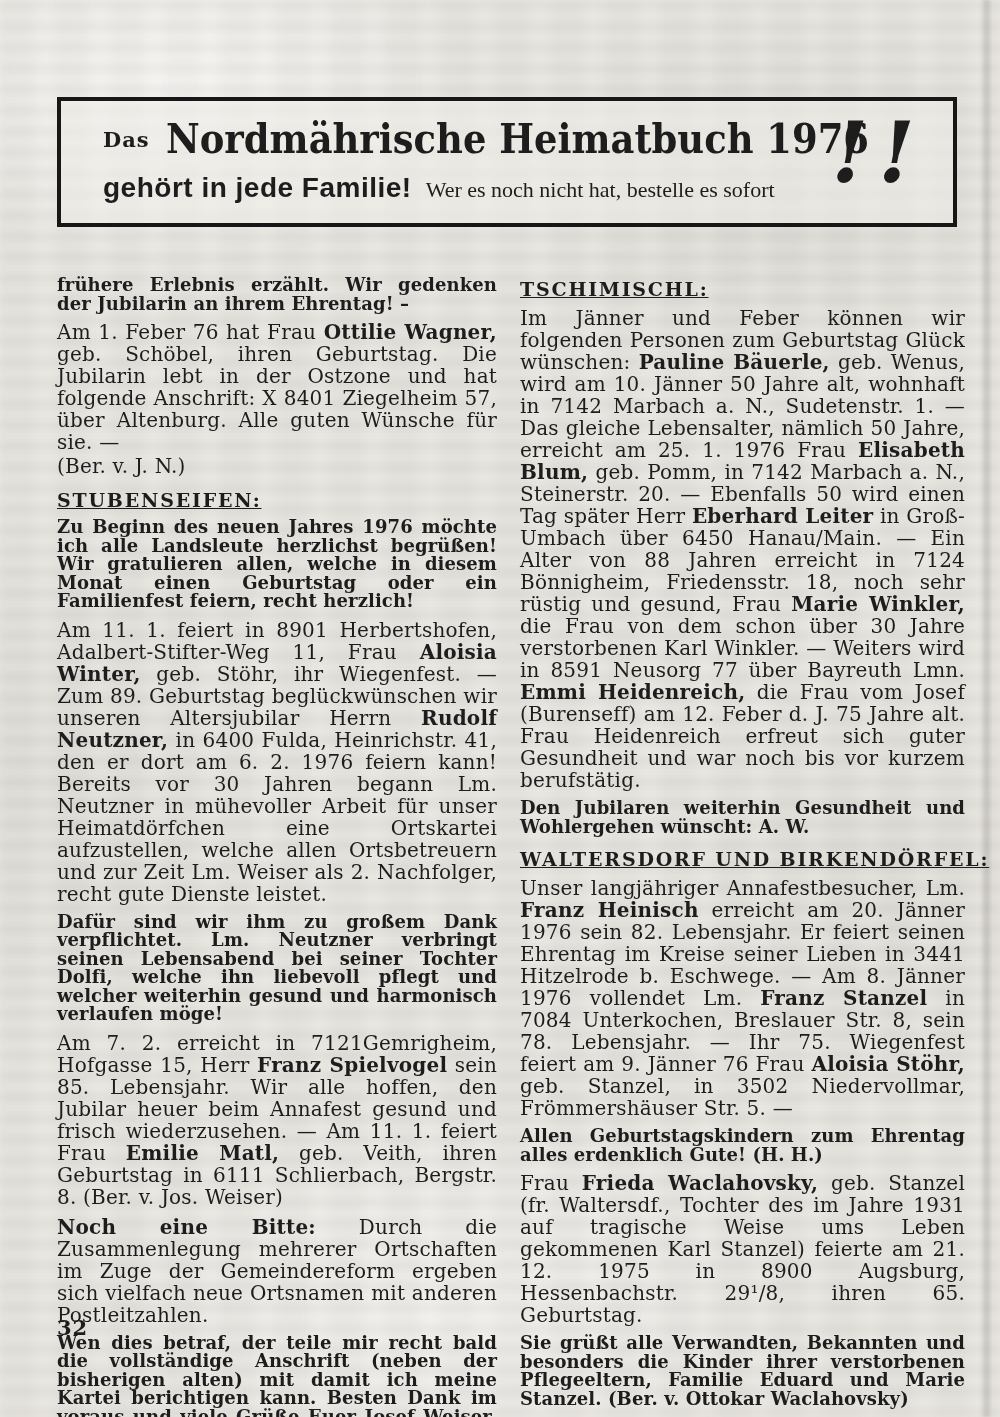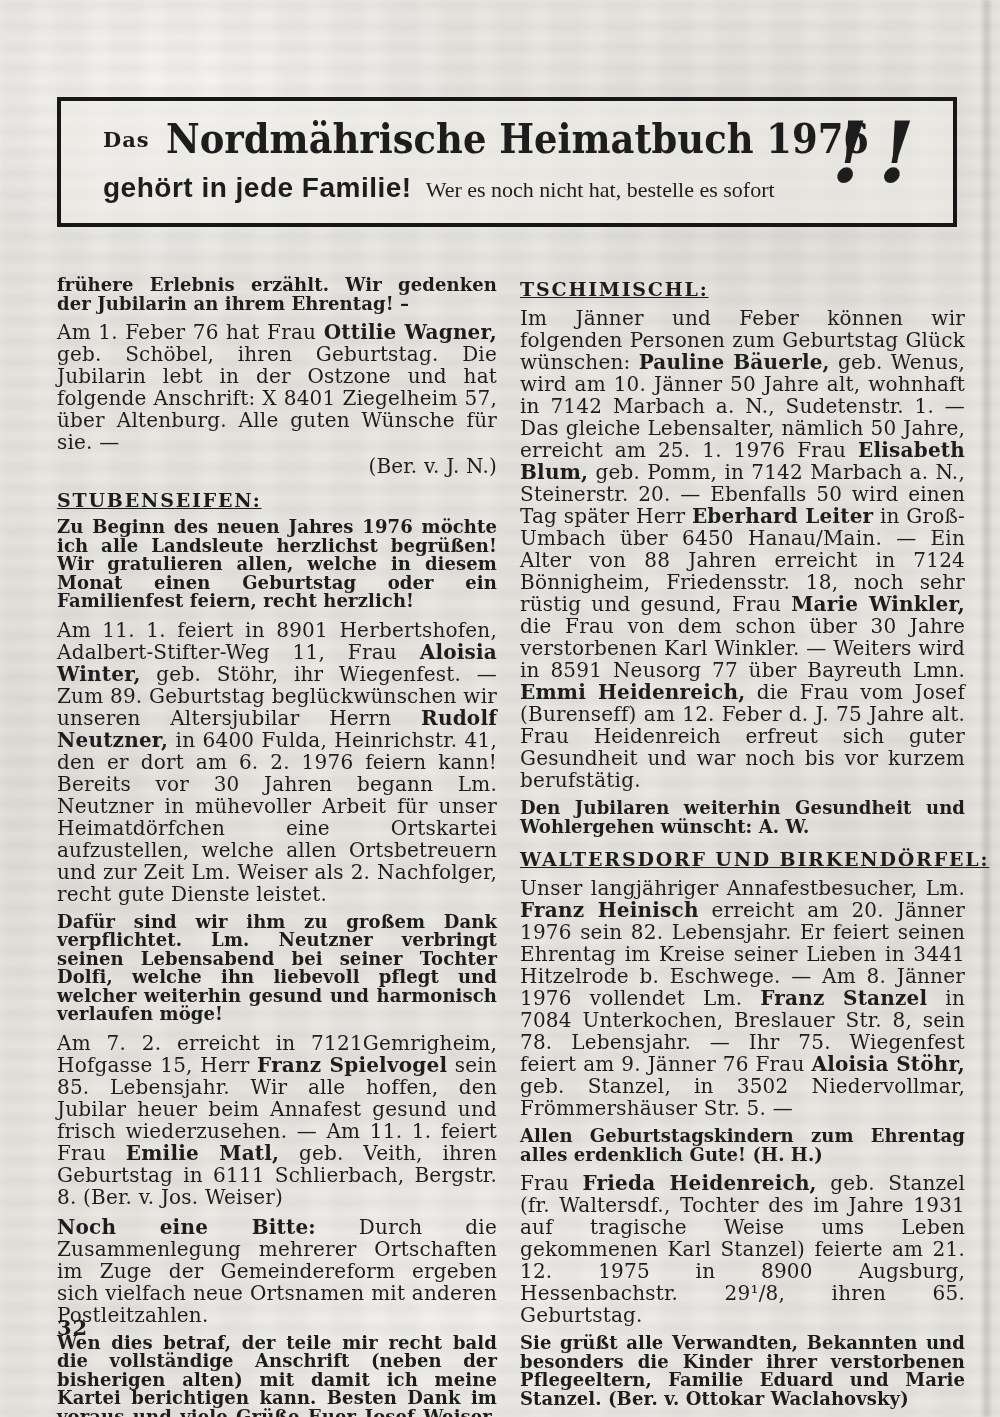--- a/index.html
+++ b/index.html
@@ -63,21 +63,21 @@
   
   .columns { position:absolute; left:57px; top:276px; display:flex; gap:23px; }
   .col-left  { width:440px; }
   .col-right { width:445px; }
 
   .blk { margin:0 0 8px 0; }
   .para, .para-right {
     font-size:20px; line-height:22px; text-align:justify;
     letter-spacing:.2px;
   }
-  .para-right { text-align:right; margin-top:-6px; }
+  .para-right { text-align:left; margin-top:-6px; }
   .para b, .para-right b, .para-small b { font-weight:bold; }
   .para-small {
     font-size:18px; line-height:18.5px; font-weight:bold;
     text-align:justify; letter-spacing:.1px;
   }
   .heading {
     font-weight:bold; font-size:19px; letter-spacing:1.8px;
     margin:12px 0 7px 0; white-space:nowrap;text-decoration:underline;
   }
   .col > .blk:first-child { margin-top:0; }
@@ -118,18 +118,18 @@
       <div class="blk para"><b>Noch eine Bitte:</b><span> Durch die Zusammenlegung mehrerer Ortschaften im Zuge der Gemeindereform ergeben sich vielfach neue Ortsnamen mit anderen Postleitzahlen.</span></div>
       <div class="blk para-small"><span>Wen dies betraf, der teile mir recht bald die vollständige Anschrift (neben der bisherigen alten) mit damit ich meine Kartei berichtigen kann. Besten Dank im voraus und viele Grüße Euer </span><b>Josef Weiser,</b><span> 7101 Ellhofen, Rosenstraße 5 (Telefon: (0 71 34) 70 58).</span></div>
     </div>
   <div class="col col-right">
       <div class="blk heading"><span>TSCHIMISCHL:</span></div>
       <div class="blk para"><span>Im Jänner und Feber können wir folgenden Personen zum Geburtstag Glück wünschen: </span><b>Pauline Bäuerle,</b><span> geb. Wenus, wird am 10. Jänner 50 Jahre alt, wohnhaft in 7142 Marbach a. N., Sudetenstr. 1. — Das gleiche Lebensalter, nämlich 50 Jahre, erreicht am 25. 1. 1976 Frau </span><b>Elisabeth Blum,</b><span> geb. Pomm, in 7142 Marbach a. N., Steinerstr. 20. — Ebenfalls 50 wird einen Tag später Herr </span><b>Eberhard Leiter</b><span> in Groß-Umbach über 6450 Hanau/Main. — Ein Alter von 88 Jahren erreicht in 7124 Bönnigheim, Friedensstr. 18, noch sehr rüstig und gesund, Frau </span><b>Marie Winkler,</b><span> die Frau von dem schon über 30 Jahre verstorbenen Karl Winkler. — Weiters wird in 8591 Neusorg 77 über Bayreuth Lmn. </span><b>Emmi Heidenreich,</b><span> die Frau vom Josef (Burenseff) am 12. Feber d. J. 75 Jahre alt. Frau Heidenreich erfreut sich guter Gesundheit und war noch bis vor kurzem berufstätig.</span></div>
       <div class="blk para-small"><span>Den Jubilaren weiterhin Gesundheit und Wohlergehen wünscht: A. W.</span></div>
       <div class="blk heading"><span>WALTERSDORF UND BIRKENDÖRFEL:</span></div>
       <div class="blk para"><span>Unser langjähriger Annafestbesucher, Lm. </span><b>Franz Heinisch</b><span> erreicht am 20. Jänner 1976 sein 82. Lebensjahr. Er feiert seinen Ehrentag im Kreise seiner Lieben in 3441 Hitzelrode b. Eschwege. — Am 8. Jänner 1976 vollendet Lm. </span><b>Franz Stanzel</b><span> in 7084 Unterkochen, Breslauer Str. 8, sein 78. Lebensjahr. — Ihr 75. Wiegenfest feiert am 9. Jänner 76 Frau </span><b>Aloisia Stöhr,</b><span> geb. Stanzel, in 3502 Niedervollmar, Frömmershäuser Str. 5. —</span></div>
       <div class="blk para-small"><span>Allen Geburtstagskindern zum Ehrentag alles erdenklich Gute! (H. H.)</span></div>
-      <div class="blk para"><span>Frau </span><b>Frieda Heidenreich,</b><span> geb. Stanzel (fr. Waltersdf., Tochter des im Jahre 1931 auf tragische Weise ums Leben gekommenen Karl Stanzel) feierte am 21. 12. 1975 in 8900 Augsburg, Hessenbachstr. 29¹/8, ihren 65. Geburtstag.</span></div>
+      <div class="blk para"><span>Frau </span><b>Frieda Waclahovsky,</b><span> geb. Stanzel (fr. Waltersdf., Tochter des im Jahre 1931 auf tragische Weise ums Leben gekommenen Karl Stanzel) feierte am 21. 12. 1975 in 8900 Augsburg, Hessenbachstr. 29¹/8, ihren 65. Geburtstag.</span></div>
       <div class="blk para-small"><span>Sie grüßt alle Verwandten, Bekannten und besonders die Kinder ihrer verstorbenen Pflegeeltern, Familie Eduard und Marie Stanzel. (Ber. v. Ottokar Waclahovsky)</span></div>
     </div>
 </div>
 
 <div class="pagenum">32</div>
 
 </body></html>

